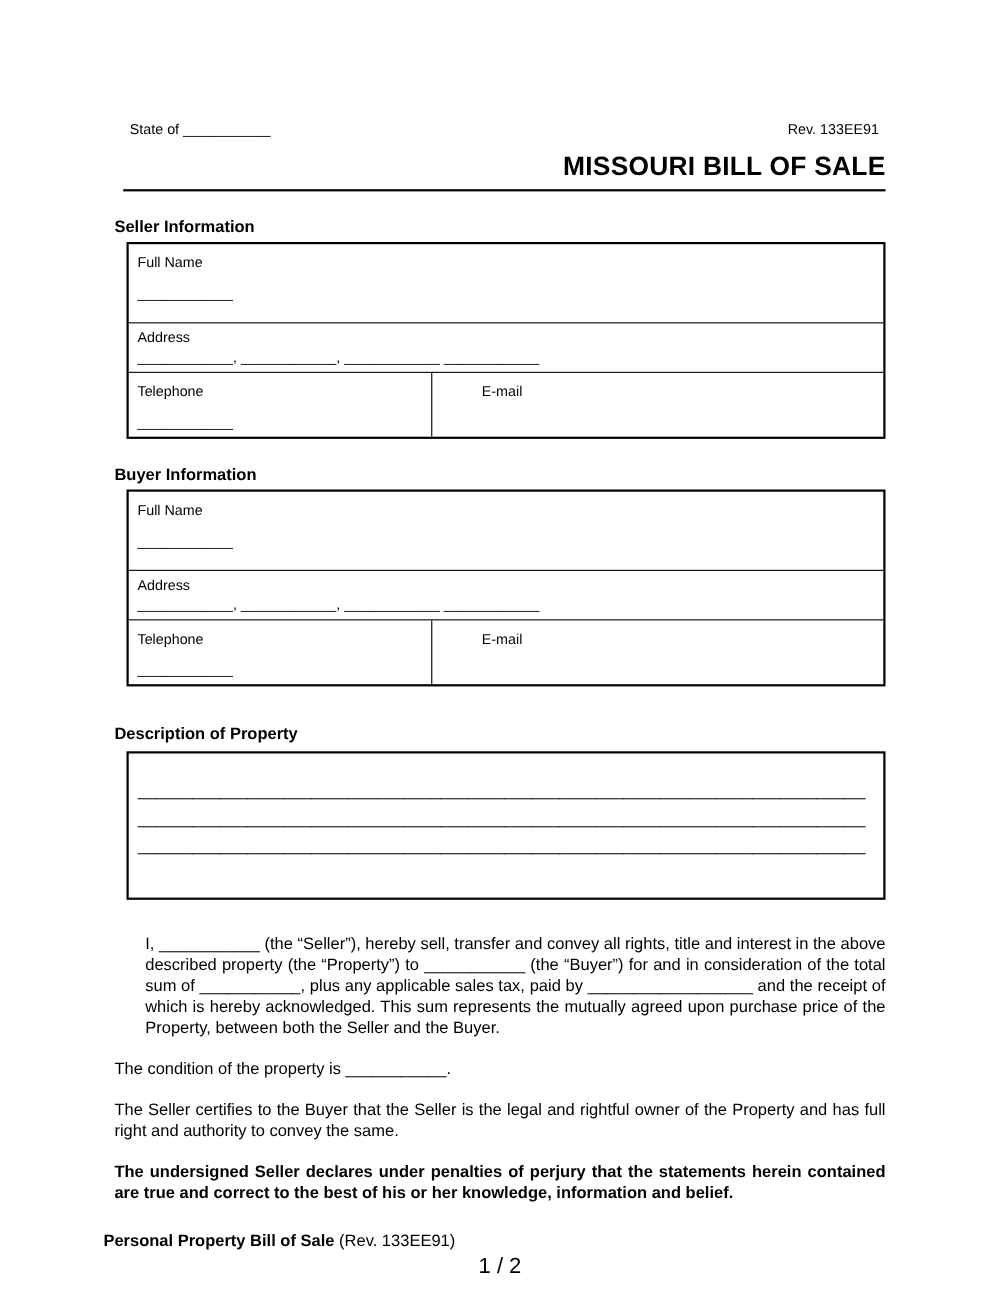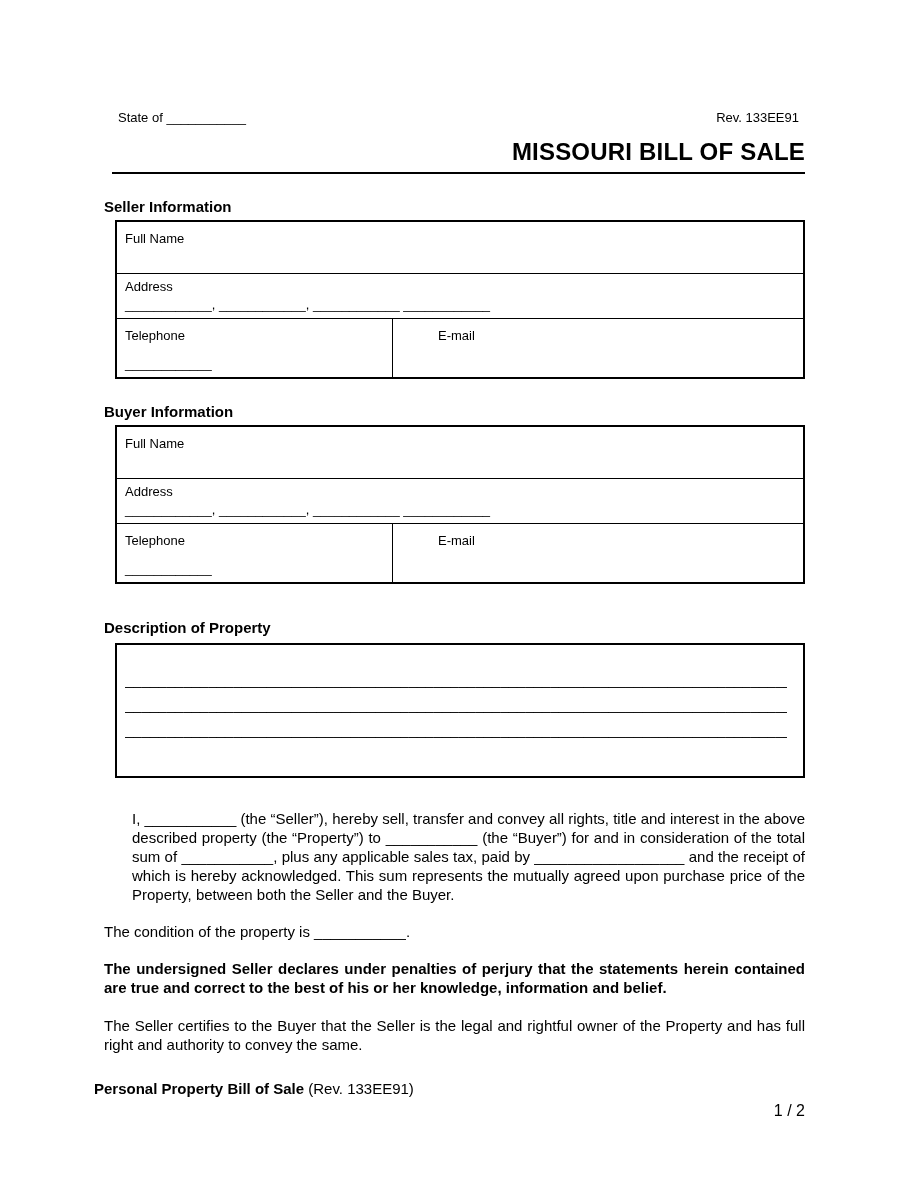--- a/index.html
+++ b/index.html
@@ -47,21 +47,21 @@
   .section-heading.spaced { margin-top: 35px; }
 
   .info-table {
     margin-top: 4px;
     margin-left: 11px;
     border: 2px solid #000;
     width: 690px;
   }
   .row { border-bottom: 1.5px solid #000; }
   .row:last-child { border-bottom: none; gap: 37px; }
-  .row-name    { height: 52px; padding: 9px 8px; }
+  .row-name    { height: 72px; padding: 9px 8px; }
   .row-address { height: 45px; padding: 5px 8px; }
   .row-split   { height: 58px; display: flex; }
   .cell-left  { width: 276px; border-right: 1.5px solid #000; padding: 9px 8px; }
   .cell-right { flex: 1; padding: 9px 8px; }
   .cell-label { font-size: 13px; line-height: 15px; }
   .cell-blank { font-size: 13px; line-height: 15px; margin-top: 13px; white-space: nowrap; }
   .row-address .cell-blank { margin-top: 3px; }
 
   .desc-box {
     margin-top: 6px;
@@ -93,22 +93,22 @@
   .doc-footer {
     margin-top: 25px;
     margin-left: -10px;
     font-size: 15px;
     line-height: 19px;
   }
   .footer-bold { font-weight: bold; }
 
   .page-number {
     margin-top: 3px;
-    text-align: right;
-    font-size: 16px;
+    text-align: center;
+    font-size: 20px;
     line-height: 20px;
     padding-right: 0;
   }
 </style>
 </head>
 <body>
 
 <div class="sheet">
 
   <div class="doc-header">
@@ -163,21 +163,21 @@
 
   <div class="section-heading spaced">Description of Property</div>
   <div class="desc-box">
     <div class="desc-line">____________________________________________________________________________________</div>
     <div class="desc-line">____________________________________________________________________________________</div>
     <div class="desc-line">____________________________________________________________________________________</div>
   </div>
 
   <p class="para first">I, ___________ (the “Seller”), hereby sell, transfer and convey all rights, title and interest in the above described property (the “Property”) to ___________ (the “Buyer”) for and in consideration of the total sum of ___________, plus any applicable sales tax, paid by __________________ and the receipt of which is hereby acknowledged. This sum represents the mutually agreed upon purchase price of the Property, between both the Seller and the Buyer.</p>
   <p class="para">The condition of the property is ___________.</p>
+  <p class="para gap">The Seller certifies to the Buyer that the Seller is the legal and rightful owner of the Property and has full right and authority to convey the same.</p>
   <p class="para bold">The undersigned Seller declares under penalties of perjury that the statements herein contained are true and correct to the best of his or her knowledge, information and belief.</p>
-  <p class="para gap">The Seller certifies to the Buyer that the Seller is the legal and rightful owner of the Property and has full right and authority to convey the same.</p>
 
   <div class="doc-footer">
     <span class="footer-bold">Personal Property Bill of Sale</span><span> (Rev. 133EE91)</span>
   </div>
   <div class="page-number">1 / 2</div>
 
 </div>
 
 </body></html>

